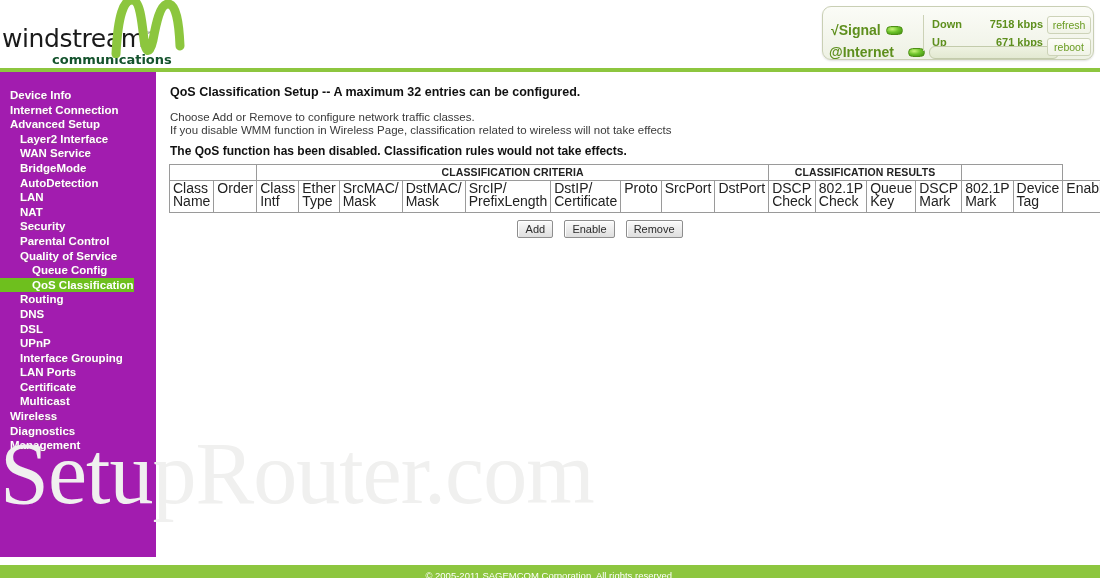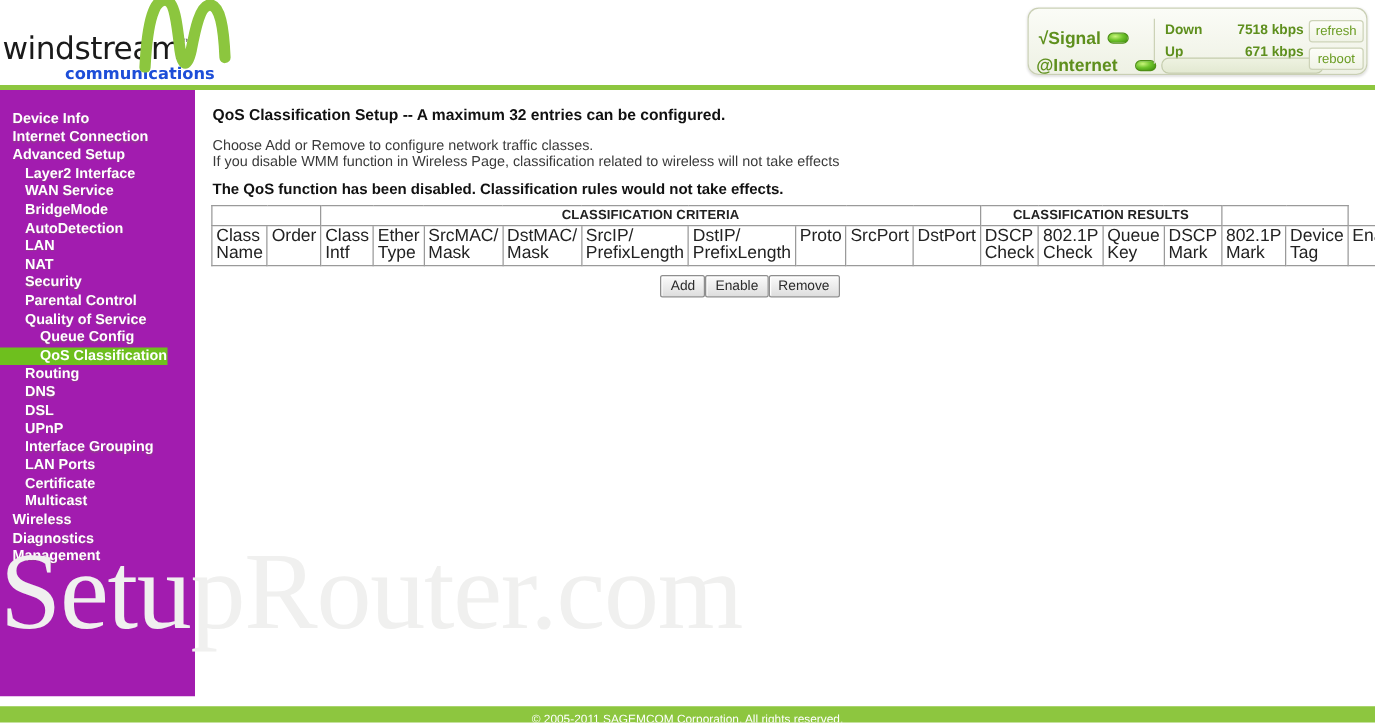--- a/index.html
+++ b/index.html
@@ -37,21 +37,21 @@
   #logo-tm {
     font-size: 9px;
     vertical-align: super;
     color: #555;
   }
   #logo-sub {
     position: absolute; left: 52px; top: 52px;
     font-family: "DejaVu Sans", sans-serif;
     font-size: 13px;
     font-weight: bold;
-    color: #1d4ed8;
+    color: #14532d;
     letter-spacing: 0px;
   }
   #logo-mark {
     position: absolute; left: 108px; top: -4px;
     width: 80px; height: 62px;
   }
 
   
   #status-panel {
     position: absolute; left: 822px; top: 6px;
@@ -236,21 +236,21 @@
     height: 16px;
   }
   #qos-table .colhead {
     height: 32px;
   }
 
   
   #action-row {
     position: absolute; left: 0; top: 148px;
     width: 924px;
-    display: flex; justify-content: center; gap: 0;
+    display: flex; justify-content: center; gap: 11px;
   }
   .act-btn {
     min-width: 36px;
     height: 18px;
     background: linear-gradient(#fbfbfb, #dedede);
     border: 1px solid #8e8e8e;
     border-radius: 2px;
     font-family: "Liberation Sans", sans-serif;
     font-size: 11px;
     color: #2b2b2b;
@@ -369,21 +369,21 @@
 Intf</td>
             <td class="colhead" style="width: 44px; white-space: pre-line;">Ether
 Type</td>
             <td class="colhead" style="width: 62px; white-space: pre-line;">SrcMAC/
 Mask</td>
             <td class="colhead" style="width: 62px; white-space: pre-line;">DstMAC/
 Mask</td>
             <td class="colhead" style="width: 80px; white-space: pre-line;">SrcIP/
 PrefixLength</td>
             <td class="colhead" style="width: 80px; white-space: pre-line;">DstIP/
-PrefixLength</td>
+Certificate</td>
             <td class="colhead" style="width: 33px; white-space: pre-line;">Proto</td>
             <td class="colhead" style="width: 43px; white-space: pre-line;">SrcPort</td>
             <td class="colhead" style="width: 44px; white-space: pre-line;">DstPort</td>
             <td class="colhead" style="width: 47px; white-space: pre-line;">DSCP
 Check</td>
             <td class="colhead" style="width: 51px; white-space: pre-line;">802.1P
 Check</td>
             <td class="colhead" style="width: 45px; white-space: pre-line;">Queue
 Key</td>
             <td class="colhead" style="width: 44px; white-space: pre-line;">DSCP

